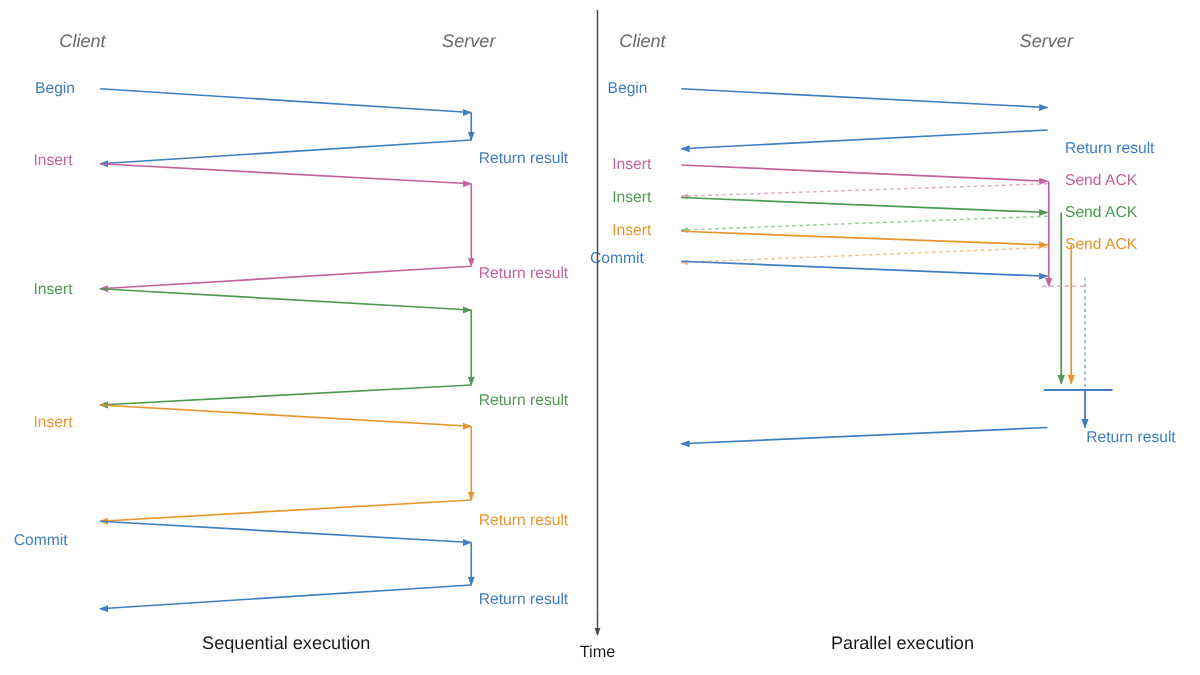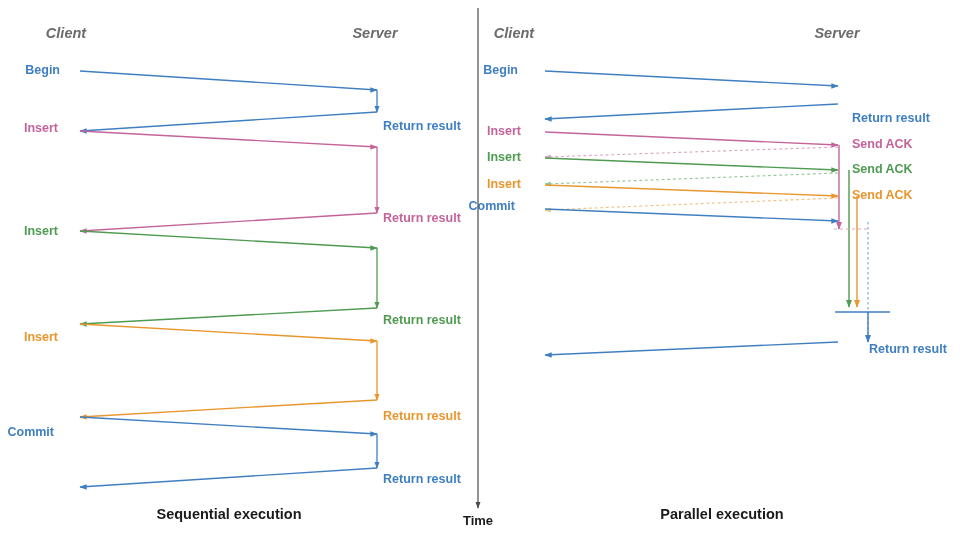--- a/index.html
+++ b/index.html
@@ -1,18 +1,18 @@
 <!DOCTYPE html>
 <html><head>
 <meta charset="utf-8">
 <style>
   html,body{margin:0;padding:0;background:#ffffff;}
   body{width:960px;height:540px;overflow:hidden;
        font-family:"Liberation Sans","DejaVu Sans",sans-serif;}
-  #stage{position:relative;width:960px;height:540px;background:#fff;font-weight:bold;}
+  #stage{position:relative;width:960px;height:540px;background:#fff;}
   svg.canvas{position:absolute;left:0;top:0;width:960px;height:540px;}
   .hdr{font-style:italic;font-size:14.5px;fill:#6b6b6b;}
   .lbl{font-size:12.5px;}
   .caption{font-size:14.5px;fill:#1a1a1a;}
   .timelbl{font-size:13px;fill:#1a1a1a;}
   text{dominant-baseline:middle;}
 </style>
 </head>
 <body>
 

